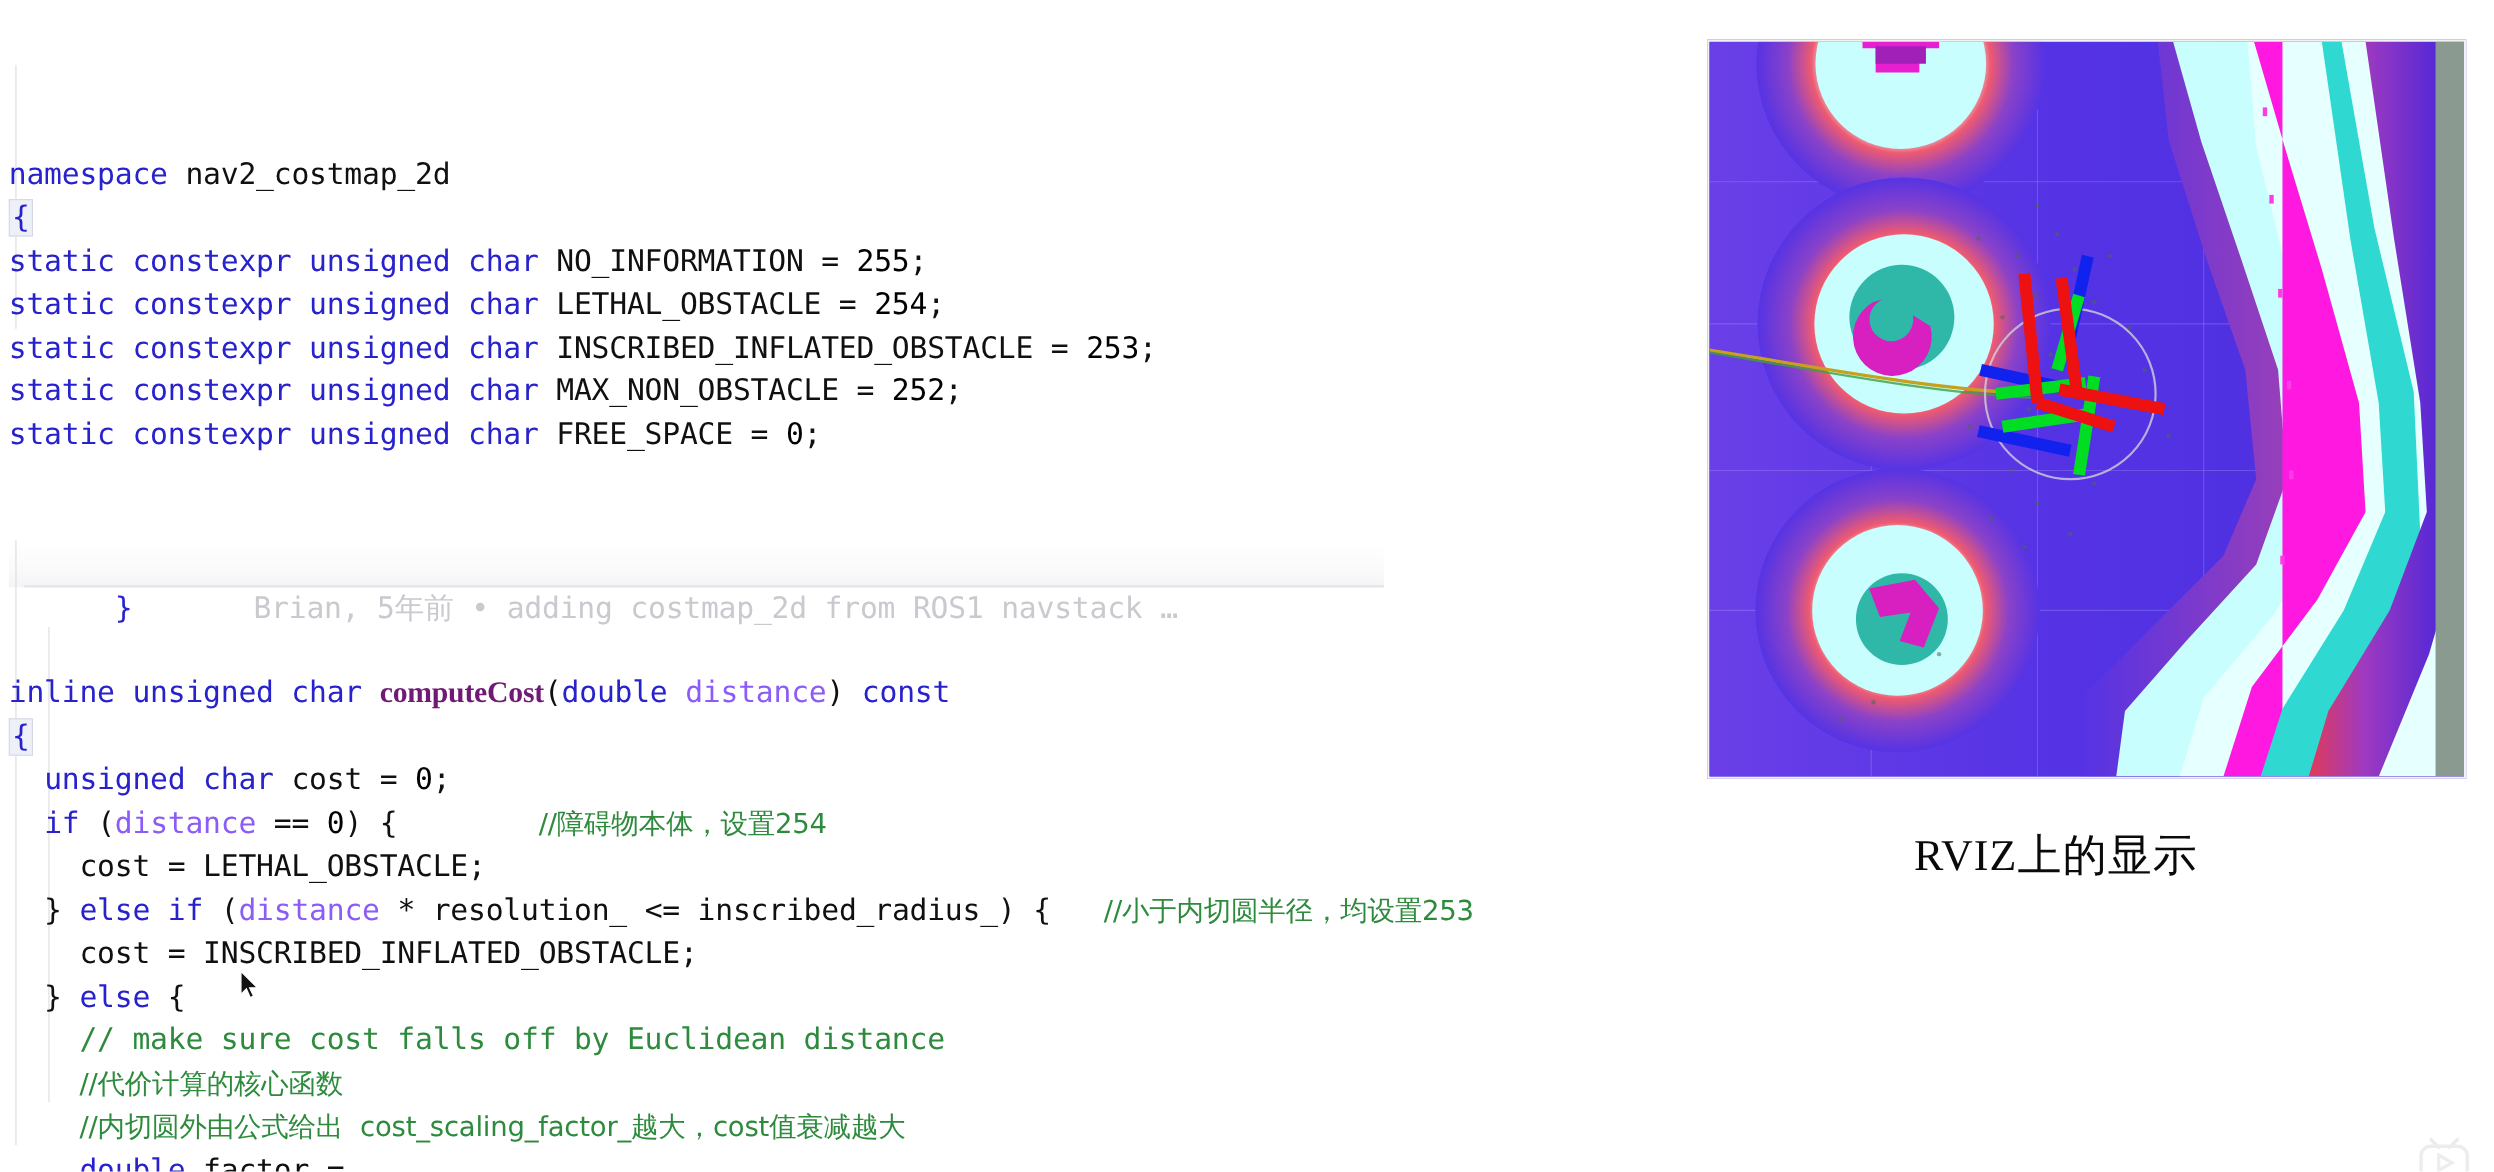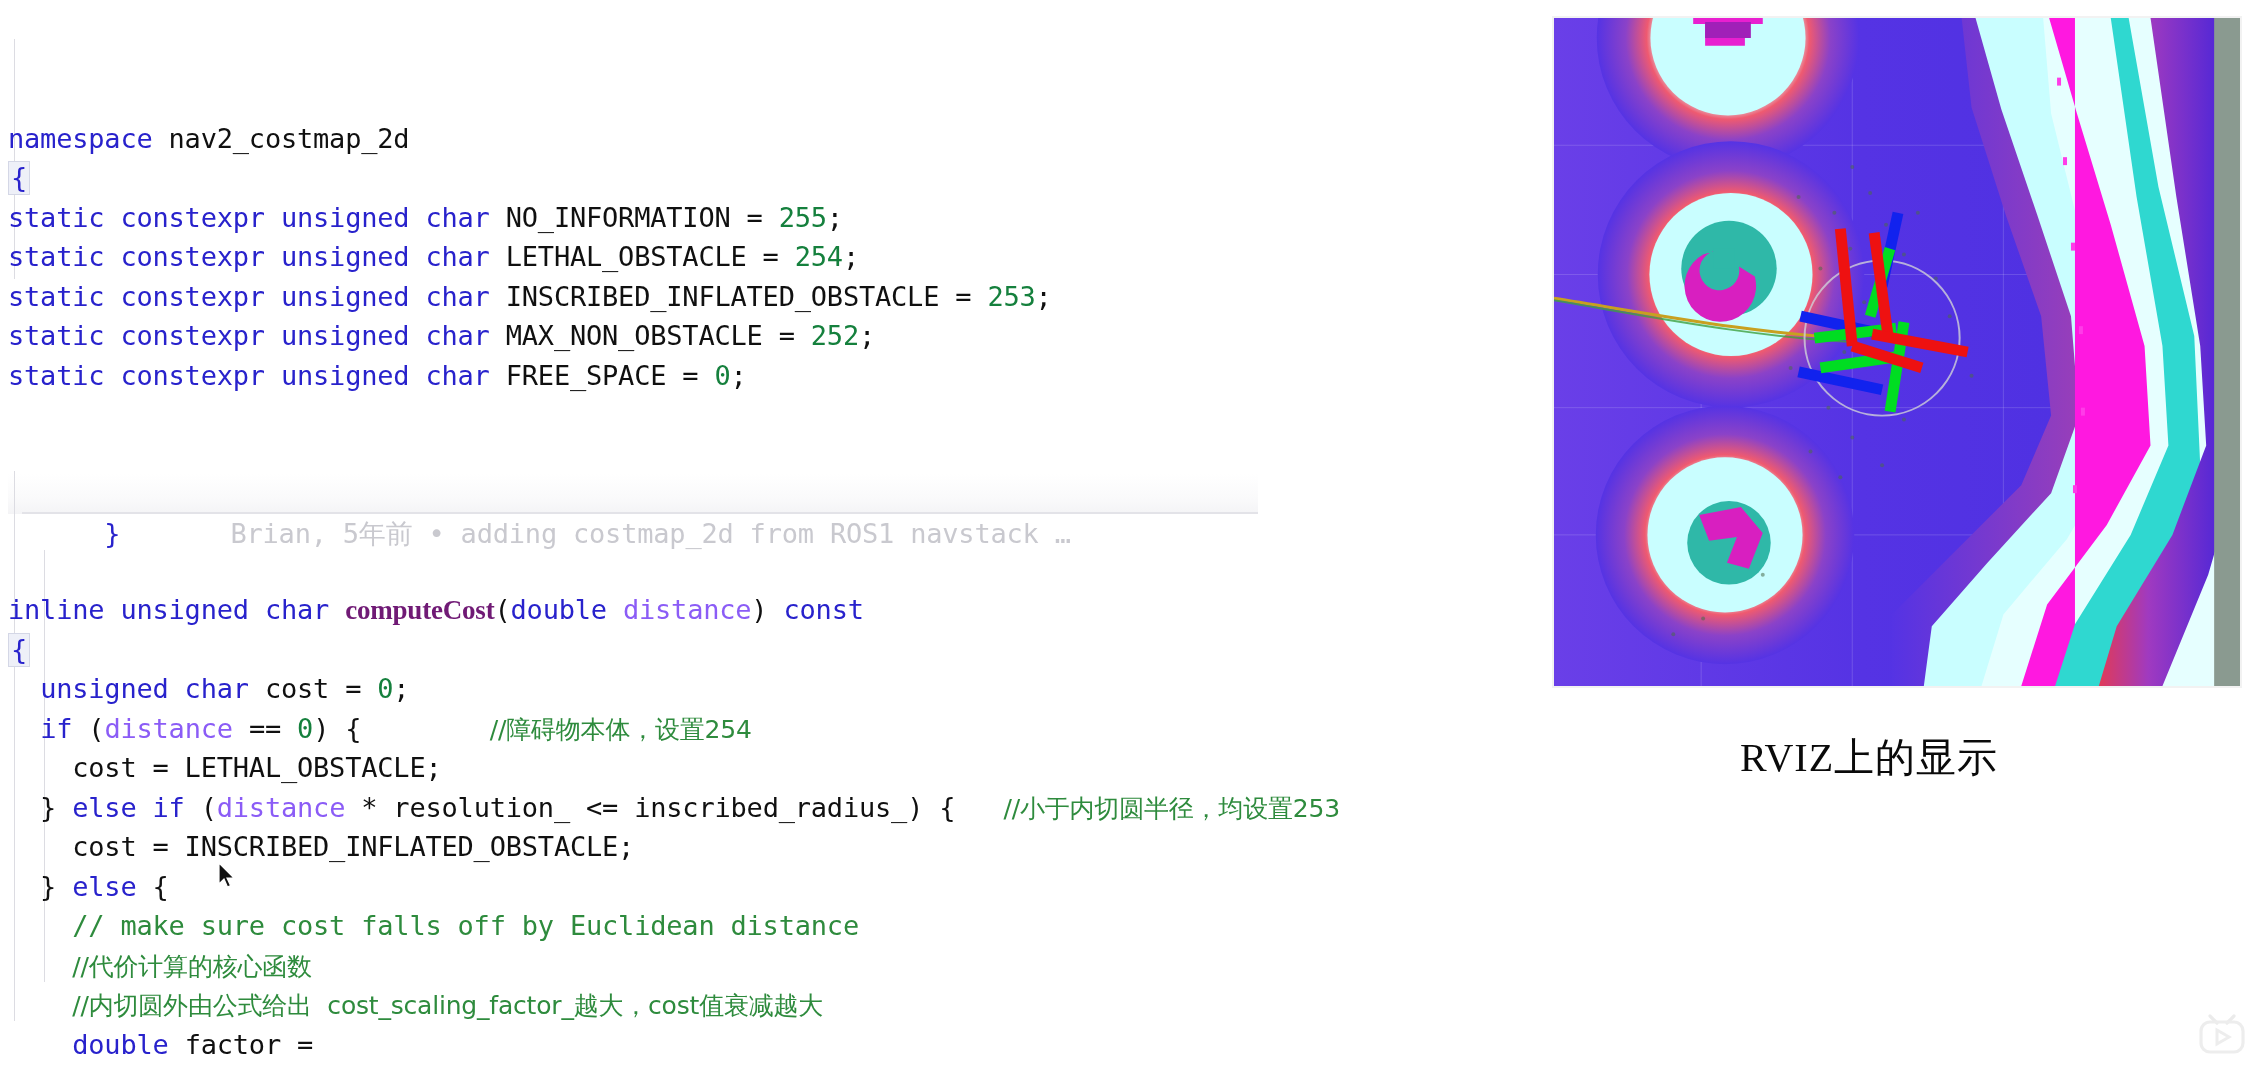--- a/index.html
+++ b/index.html
@@ -7,40 +7,41 @@
     margin: 0; padding: 0;
     width: 2267px; height: 1065px;
     background: #ffffff;
     overflow: hidden;
     font-family: "DejaVu Sans Mono", monospace;
   }
   #page {
     position: relative;
     width: 2267px; height: 804px;
     background: #ffffff;
+    margin-top: 20px;
   }
 
   
   .code-pane {
     position: absolute;
     font-family: "DejaVu Sans Mono", monospace;
     font-size: 27px;
     line-height: 39.5px;
     white-space: pre;
     color: #111111;
     letter-spacing: -0.2px;
   }
   #code-block-declarations { left: 8px; top: 0px; width: 1250px; }
   #code-block-computecost  { left: 8px; top: 432px; width: 1510px; }
 
   .code-line { position: relative; height: 39.5px; }
 
   
   .kw    { color: #2822cc; }          
-  .num   { color: #15803d; }          
+  .num   { color: #000000; }          
   .plain { color: #101010; }          
   .param { color: #8b5cf6; }          
   .cmt   { color: #2e8b3d; }          
   .fn    { color: #701a75; font-weight: bold; font-family: Liberation Serif, serif; }
 
   .cn { font-family: "DejaVu Sans", sans-serif; font-size: 25px; }
 
   
   .blame-row {
     position: relative;

